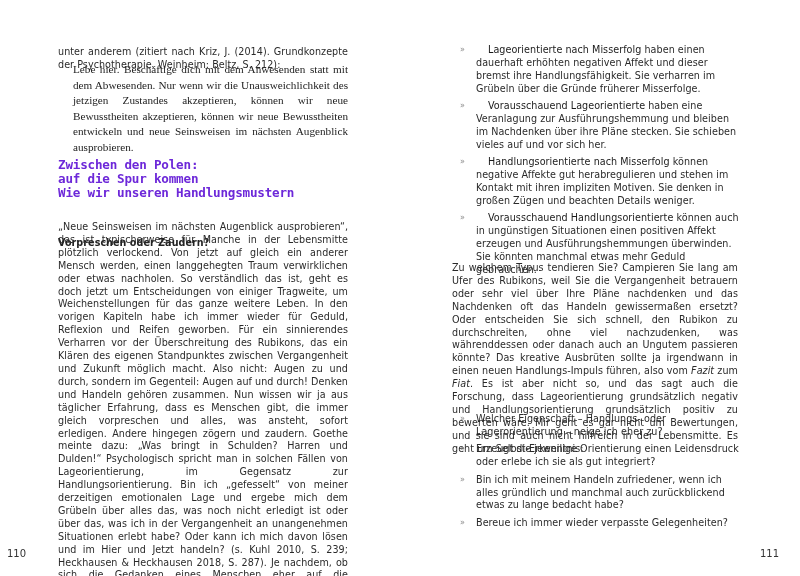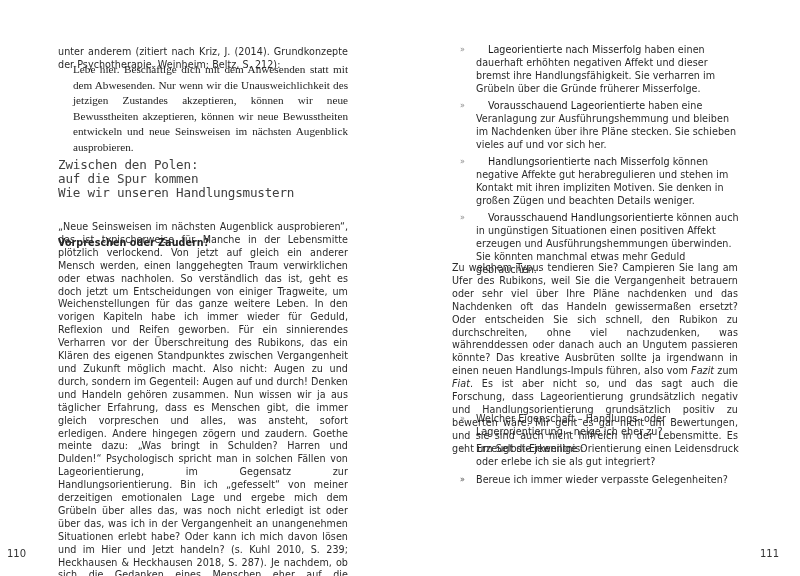--- a/index.html
+++ b/index.html
@@ -6,21 +6,21 @@
   body { width:800px; height:576px; background:#ffffff; position:relative; overflow:hidden; color:#2a2a2a; }
   .page { position:absolute; top:0; height:550px; }
   .page-left { left:0; width:400px; }
   .page-right { left:400px; width:400px; }
   .sans { font-family: "DejaVu Sans", sans-serif; font-size:9.6px; line-height:12.9px; letter-spacing:0.05px; }
   .serif { font-family: "Liberation Serif", serif; font-size:11.2px; line-height:15.6px; }
   .mono { font-family: "DejaVu Sans Mono", monospace; }
   .block { position:absolute; text-align:justify; hyphens:manual; }
   .intro { left:58px; top:46px; width:290px; }
   .quote { left:73px; top:62px; width:275px; color:#222; }
-  .heading { left:58px; top:158px; width:300px; font-size:12.6px; line-height:14px; font-weight:normal; color:#404040; text-align:left; letter-spacing:-0.2px; }
+  .heading { left:58px; top:158px; width:300px; font-size:12.6px; line-height:14px; font-weight:bold; color:#6d28d9; text-align:left; letter-spacing:-0.2px; }
   .subhead { left:58px; top:208px; width:300px; font-weight:bold; color:#222; text-align:left;margin-top:29px; }
   .body-left { left:58px; top:221px; width:290px; }
   .pagenum { position:absolute; top:548px; font-family:"DejaVu Sans", sans-serif; font-size:10px; color:#333; }
   .pn-left { left:7px; }
   .pn-right { left:760px; }
   ul.typelist, ul.questions { list-style:none; margin:0; padding:0; position:absolute; }
   ul.typelist { left:60px; top:44px; width:280px; }
   ul.questions { left:60px; top:413px; width:280px; }
   li.item { position:relative; padding-left:16px; margin-bottom:4.5px; text-align:left; }
   li.item .bullet { position:absolute; left:0; top:0; color:#888; font-size:8px; }
@@ -69,20 +69,21 @@
     <li class="item">
       <span class="bullet">»</span>
       <span>Welcher Eigenschaft – Handlungs- oder Lagerorientierung – neige ich eher zu?</span>
     </li>
     <li class="item">
       <span class="bullet">»</span>
       <span>Erzeugt die jeweilige Orientierung einen Leidensdruck oder erlebe ich sie als gut integriert?</span>
     </li>
     <li class="item">
       <span class="bullet">»</span>
+      <span>Bin ich mit meinem Handeln zufriedener, wenn ich alles gründlich und manchmal auch zurückblickend etwas zu lan­ge bedacht habe?</span>
     </li>
     <li class="item">
       <span class="bullet">»</span>
       <span>Bereue ich immer wieder verpasste Gelegenheiten?</span>
     </li>
   </ul>
 
   <div class="pagenum pn-right" style="left:360px;">111</div>
 </div>
 

